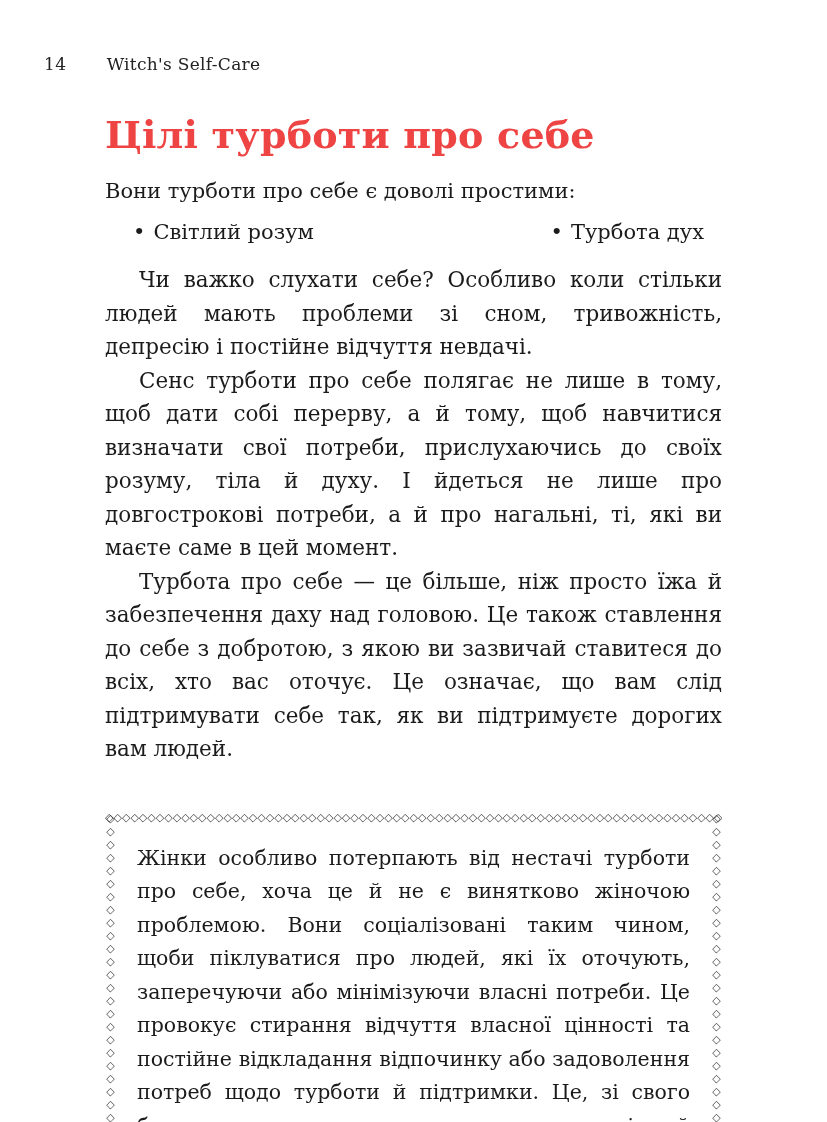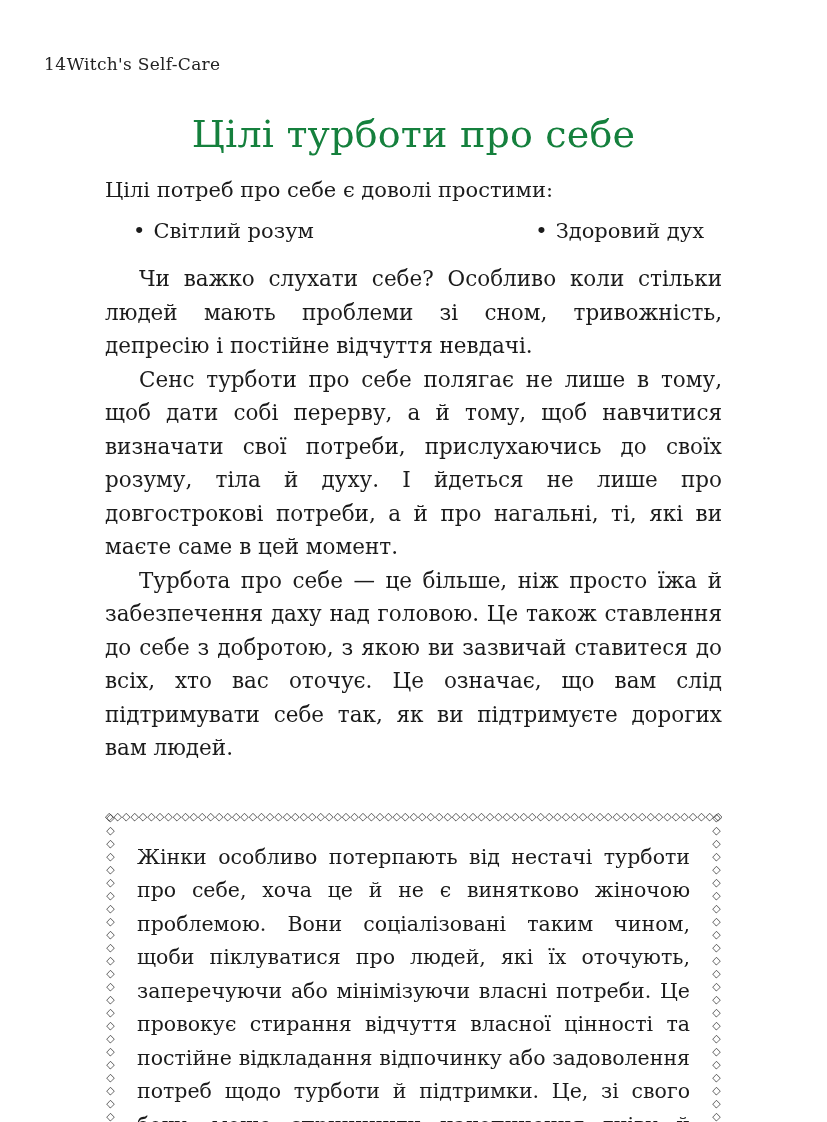--- a/index.html
+++ b/index.html
@@ -15,43 +15,43 @@
     color: #1b1b1b;
     font-family: "DejaVu Serif", "Liberation Serif", serif;
     overflow: hidden;
   }
   .running-head {
     position: absolute;
     top: 54px;
     left: 44px;
     display: flex;
     align-items: flex-start;
+    gap: 40px;
     font-size: 17px;
     color: #222;
   }
   .running-head .page-num {
     font-variant-numeric: oldstyle-nums;
     letter-spacing: 0.5px;
   }
   .running-head .running-title {
     letter-spacing: 0.3px;
   }
   .content {
     position: absolute;
     left: 105px;
     top: 112px;
     width: 617px;
   }
   h1.chapter-heading {
     margin: 0 0 18px 0;
     font-size: 38px;
-    font-weight: 400;
+    font-weight: 700;
     letter-spacing: 0.2px;
-    color: #15803d;
-    text-align: center;
+    color: #ef4444;
   }
   p.intro {
     margin: 0 0 8px 0;
     font-size: 21px;
     line-height: 33px;
   }
   .bullets {
     display: flex;
     justify-content: space-between;
     padding: 0 18px 0 28px;
@@ -114,28 +114,28 @@
 
   <header class="running-head">
     <span class="page-num">14</span>
     <span class="running-title">Witch's Self-Care</span>
   </header>
 
   <main class="content">
 
     <h1 class="chapter-heading">Цілі турботи про себе</h1>
 
-    <p class="intro">Цілі потреб про себе є доволі простими:</p>
+    <p class="intro">Вони турботи про себе є доволі простими:</p>
 
     <div class="bullets">
       <span class="bullet-item">
         <span class="marker">•</span><span>Світлий розум</span>
       </span>
       <span class="bullet-item">
-        <span class="marker">•</span><span>Здоровий дух</span>
+        <span class="marker">•</span><span>Турбота дух</span>
       </span>
     </div>
 
     <p class="body">Чи важко слухати себе? Особливо коли стільки людей мають проблеми зі сном, тривожність, депресію і постійне відчуття невдачі.</p>
     <p class="body">Сенс турботи про себе полягає не лише в тому, щоб дати собі перерву, а й тому, щоб навчитися визначати свої потреби, прислухаючись до своїх розуму, тіла й духу. І йдеться не лише про довгострокові потреби, а й про нагальні, ті, які ви маєте саме в цей момент.</p>
     <p class="body">Турбота про себе — це більше, ніж просто їжа й забезпечення даху над головою. Це також ставлення до себе з добротою, з якою ви зазвичай ставитеся до всіх, хто вас оточує. Це означає, що вам слід підтримувати себе так, як ви підтримуєте дорогих вам людей.</p>
 
     <div class="callout">
       <div class="deco deco-h deco-top">◇◇◇◇◇◇◇◇◇◇◇◇◇◇◇◇◇◇◇◇◇◇◇◇◇◇◇◇◇◇◇◇◇◇◇◇◇◇◇◇◇◇◇◇◇◇◇◇◇◇◇◇◇◇◇◇◇◇◇◇◇◇◇◇◇◇◇◇◇◇◇◇◇◇◇◇◇◇◇◇</div>
 

